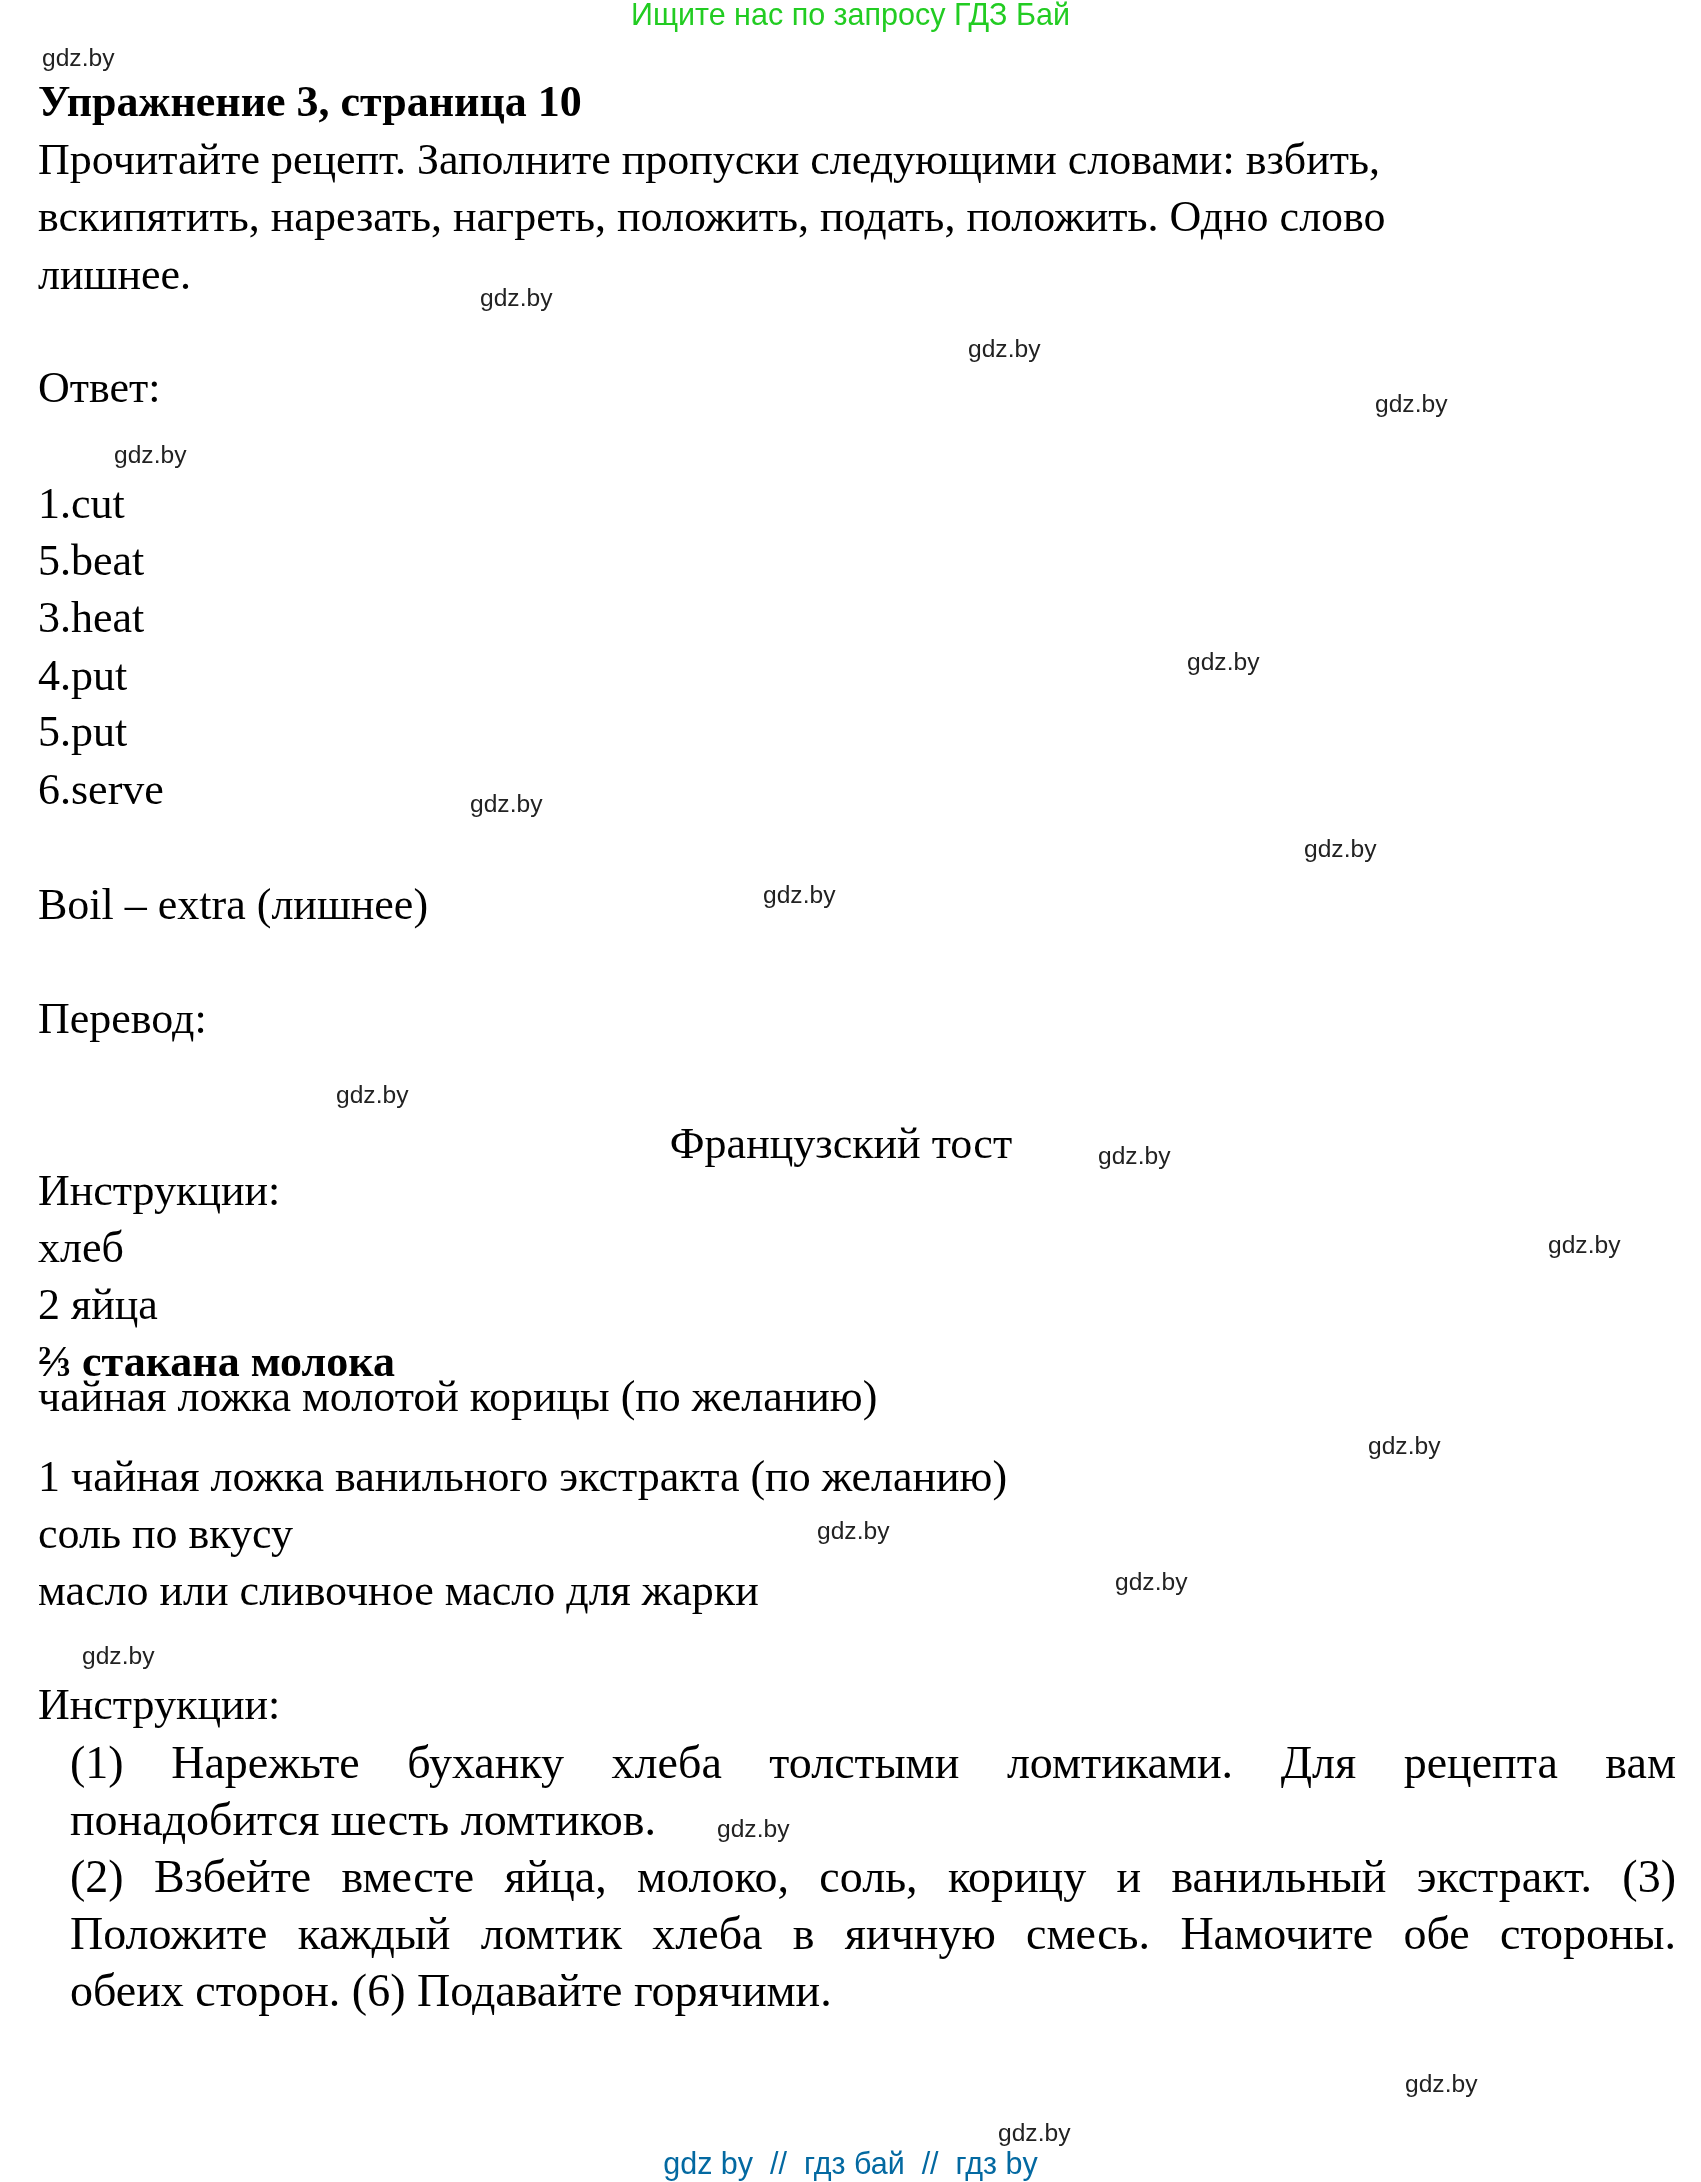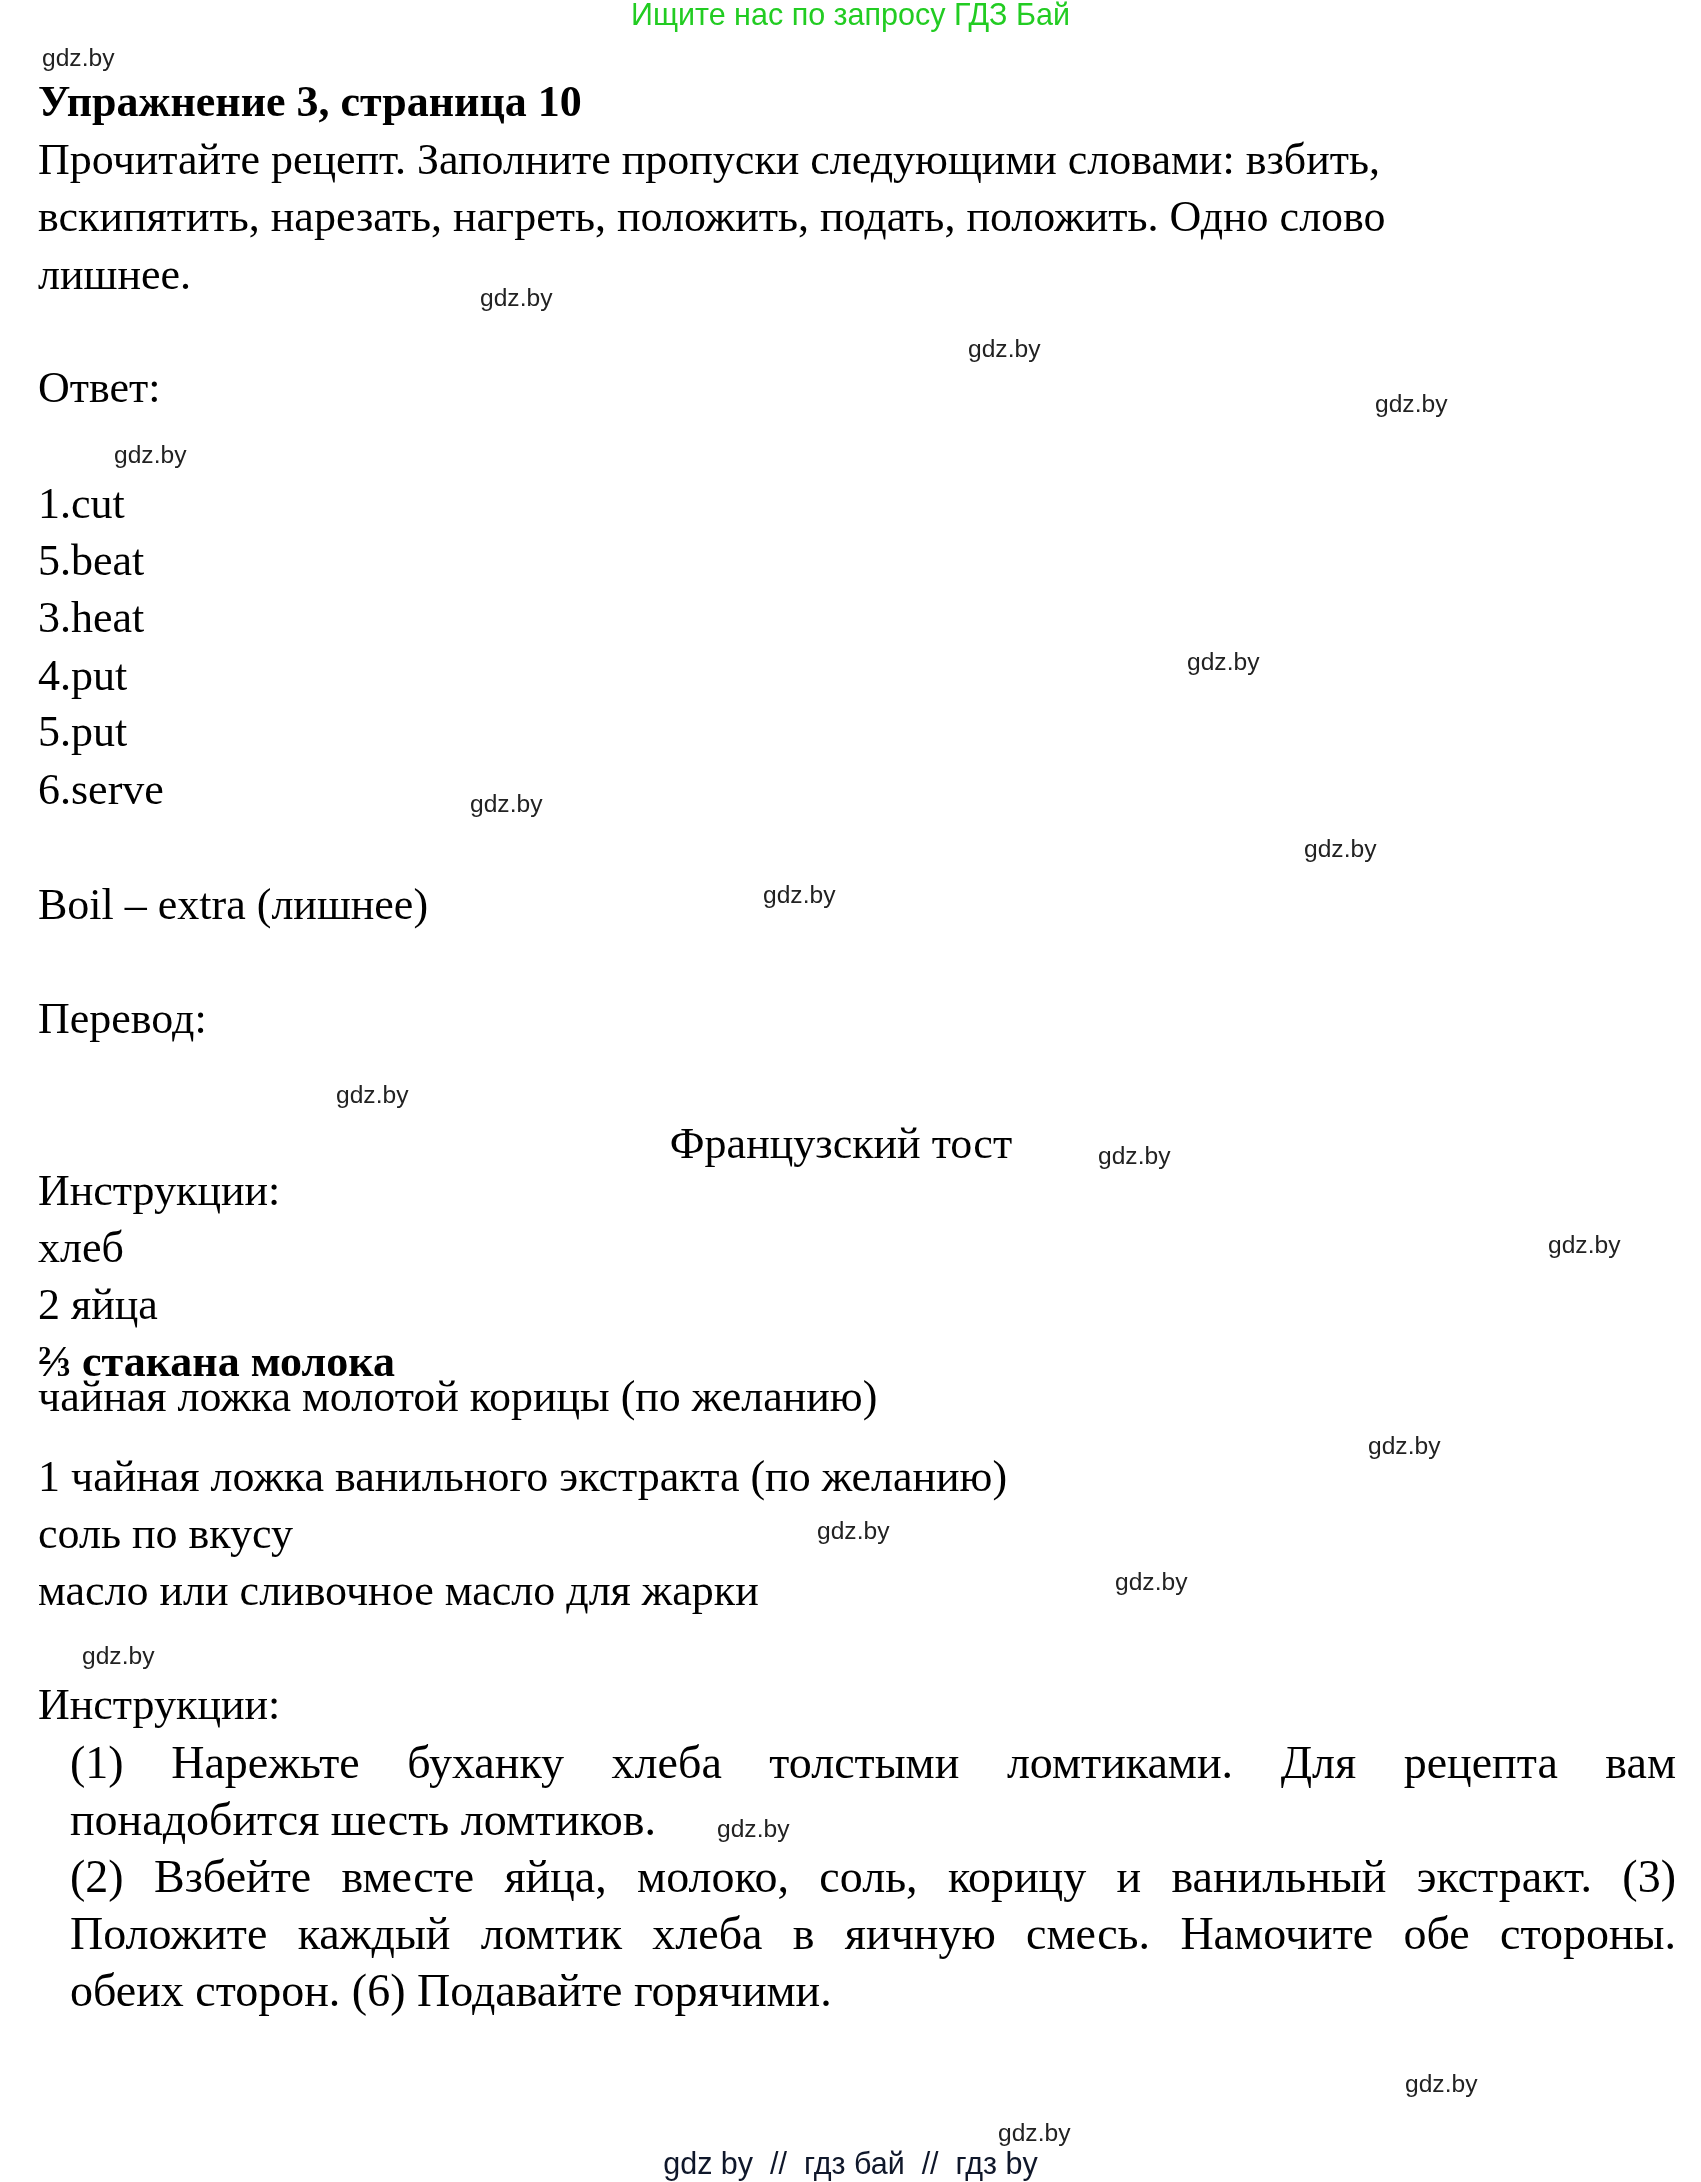--- a/index.html
+++ b/index.html
@@ -1,18 +1,18 @@
 <!DOCTYPE html>
 <html style="font-size:13.6px"><head>
 <meta charset="utf-8">
 <style>
   html, body { margin:0; padding:0; background:#ffffff; }
   body { width:1701px; height:2182px; position:relative; overflow:hidden; font-family:"Liberation Serif", serif; color:#000; }
   .top-banner { position:absolute; left:0; width:1701px; top:-3.4px; text-align:center; font-family:"Liberation Sans", sans-serif; font-size:30.5px; color:#22cc22; }
-  .footer { position:absolute; left:0; width:1701px; top:2146px; text-align:center; font-family:"Liberation Sans", sans-serif; font-size:30.5px; color:#0f172a; }
+  .footer { position:absolute; left:0; width:1701px; top:2146px; text-align:center; font-family:"Liberation Sans", sans-serif; font-size:30.5px; color:#0369a1; }
   .wm { position:absolute; font-family:"Liberation Sans", sans-serif; font-size:24.6px; color:#222; }
   .line { position:absolute; left:38px; font-size:44px; line-height:58px; white-space:nowrap; }
   .title { font-weight:bold; }
   .center { left:0; width:1682px; text-align:center; }
   .just { position:absolute; left:38px; width:1606px; font-size:46px; line-height:57px; text-align:justify;margin-left:32px; }
   .just span.row { display:block; text-align:justify; text-align-last:justify; }
   .just span.row.last { text-align-last:left; }
 </style>
 </head>
 <body>

